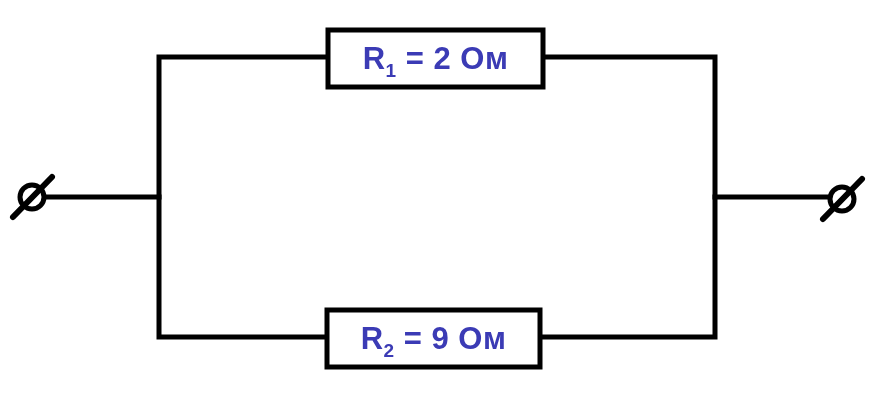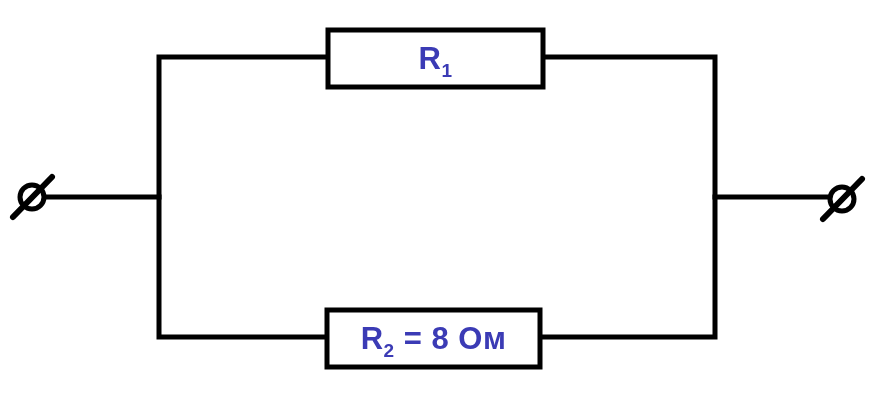--- a/index.html
+++ b/index.html
@@ -94,20 +94,20 @@
     <polyline class="wire" points="330,57 159,57 159,337 329,337"></polyline>
 
     <polyline class="wire" points="541,57 715,57 715,337 538,337"></polyline>
 
     <rect class="box" x="328" y="30" width="215" height="57"></rect>
 
     <rect class="box" x="327" y="310" width="213" height="57"></rect>
   </svg>
 
   <div class="resistor-label label-r1">
-    <span>R</span><span class="sub">1</span>
+    <span>R</span><span class="sub">1</span><span> = 2 Ом</span>
   </div>
 
   <div class="resistor-label label-r2">
-    <span>R</span><span class="sub">2</span><span> = 8 Ом</span>
+    <span>R</span><span class="sub">2</span><span> = 9 Ом</span>
   </div>
 
 </div>
 
 </body></html>

